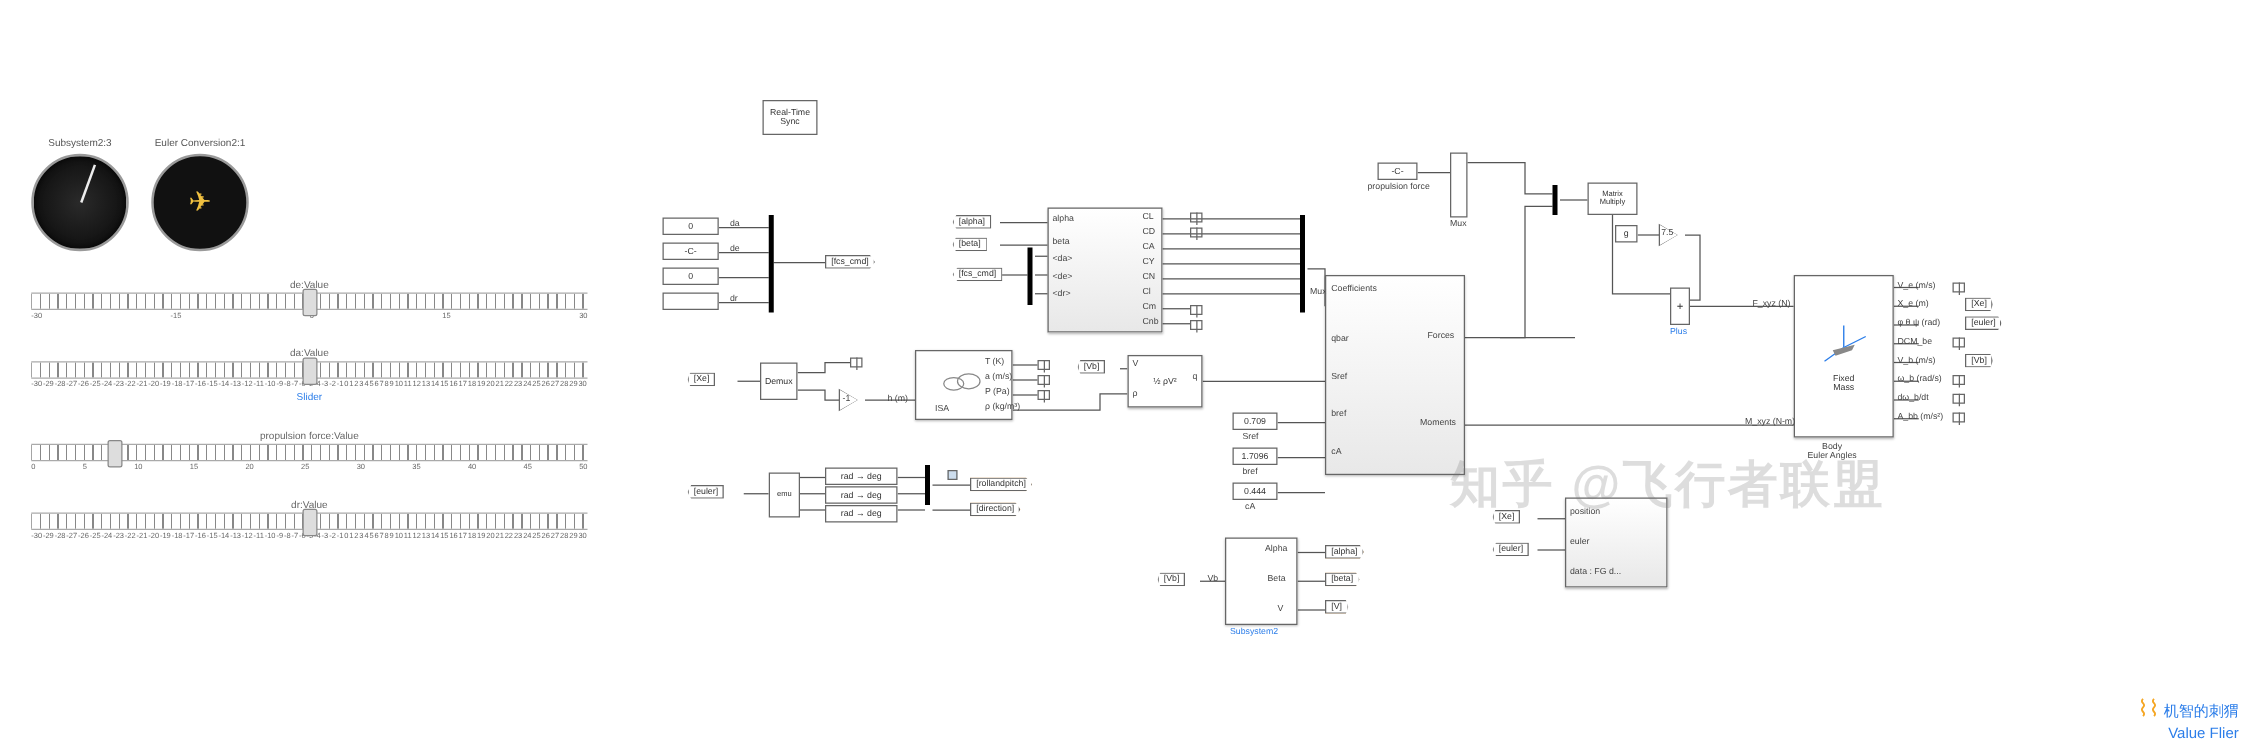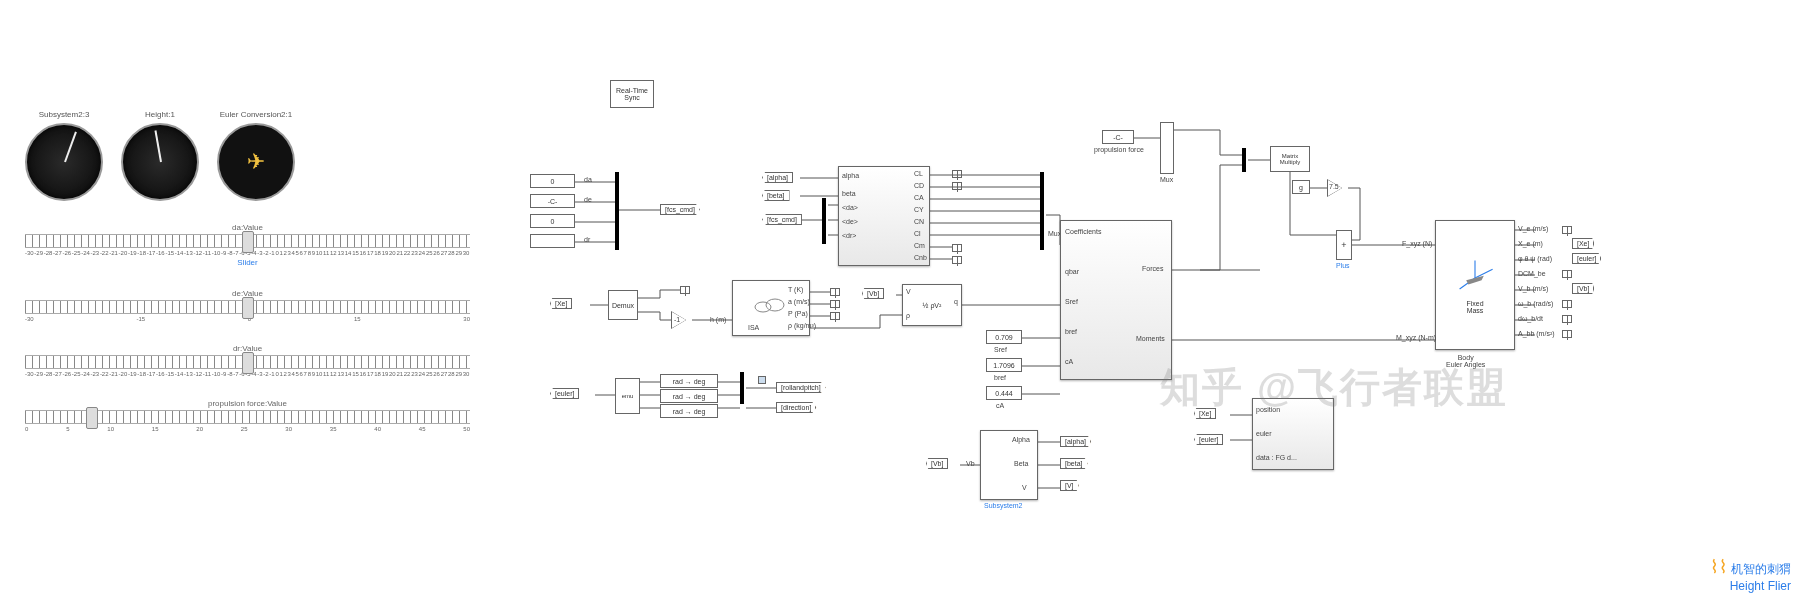--- a/index.html
+++ b/index.html
@@ -110,31 +110,39 @@
 
 <div class="panel-left">
   <div class="gauge-row">
     <div class="gauge-col">
       <div class="gauge-label">Subsystem2:3</div>
       <div class="gauge">
           <div class="needle"></div>
         </div>
     </div>
     <div class="gauge-col">
-      <div class="gauge-label">Height:1</div>
-      <div class="gauge">
-          <div class="needle" style="transform:rotate(170deg)"></div>
-        </div>
-    </div>
-    <div class="gauge-col">
       <div class="gauge-label">Euler Conversion2:1</div>
       <div class="gauge-heading">
         <span class="plane-icon">✈</span>
       </div>
     </div>
+  </div>
+
+  <div class="slider-group">
+    <div class="slider-title">de:Value</div>
+    <div class="slider">
+      <div class="slider-thumb" style="left:50%"></div>
+    </div>
+    <div class="slider-scale" id="scale-de">
+        <span>-30</span>
+        <span>-15</span>
+        <span>0</span>
+        <span>15</span>
+        <span>30</span>
+      </div>
   </div>
 
   <div class="slider-group">
     <div class="slider-title">da:Value</div>
     <div class="slider">
       <div class="slider-thumb" style="left:50%"></div>
     </div>
     <div class="slider-scale" id="scale-da">
         <span>-30</span>
         <span>-29</span>
@@ -195,30 +203,36 @@
         <span>26</span>
         <span>27</span>
         <span>28</span>
         <span>29</span>
         <span>30</span>
       </div>
     <div class="slider-link">Slider</div>
   </div>
 
   <div class="slider-group">
-    <div class="slider-title">de:Value</div>
+    <div class="slider-title">propulsion force:Value</div>
     <div class="slider">
-      <div class="slider-thumb" style="left:50%"></div>
+      <div class="slider-thumb" style="left:15%"></div>
     </div>
-    <div class="slider-scale" id="scale-de">
-        <span>-30</span>
-        <span>-15</span>
+    <div class="slider-scale" id="scale-prop">
         <span>0</span>
+        <span>5</span>
+        <span>10</span>
         <span>15</span>
+        <span>20</span>
+        <span>25</span>
         <span>30</span>
+        <span>35</span>
+        <span>40</span>
+        <span>45</span>
+        <span>50</span>
       </div>
   </div>
 
   <div class="slider-group">
     <div class="slider-title">dr:Value</div>
     <div class="slider">
       <div class="slider-thumb" style="left:50%"></div>
     </div>
     <div class="slider-scale" id="scale-dr">
         <span>-30</span>
@@ -277,40 +291,20 @@
         <span>23</span>
         <span>24</span>
         <span>25</span>
         <span>26</span>
         <span>27</span>
         <span>28</span>
         <span>29</span>
         <span>30</span>
       </div>
   </div>
-
-  <div class="slider-group">
-    <div class="slider-title">propulsion force:Value</div>
-    <div class="slider">
-      <div class="slider-thumb" style="left:15%"></div>
-    </div>
-    <div class="slider-scale" id="scale-prop">
-        <span>0</span>
-        <span>5</span>
-        <span>10</span>
-        <span>15</span>
-        <span>20</span>
-        <span>25</span>
-        <span>30</span>
-        <span>35</span>
-        <span>40</span>
-        <span>45</span>
-        <span>50</span>
-      </div>
-  </div>
 </div>
 
 <div class="diagram">
 
   <svg class="wires">
 
     <line x1="75" y1="102" x2="115" y2="102"></line>
       <line x1="75" y1="122" x2="115" y2="122"></line>
     <line x1="75" y1="142" x2="115" y2="142"></line>
       <line x1="75" y1="162" x2="115" y2="162"></line>
@@ -556,14 +550,14 @@
   <div class="lbl" style="left:756px;top:326px">position</div>
   <div class="lbl" style="left:756px;top:350px">euler</div>
   <div class="lbl" style="left:756px;top:374px">data : FG d...</div>
 
 </div>
 
 <div class="watermark">知乎 @飞行者联盟</div>
 <div class="logo">
   <span class="logo-wing">⌇⌇</span>
   <span>机智的刺猬</span><br>
-  <span>Height Flier</span>
+  <span>Value Flier</span>
 </div>
 
 </body></html>

